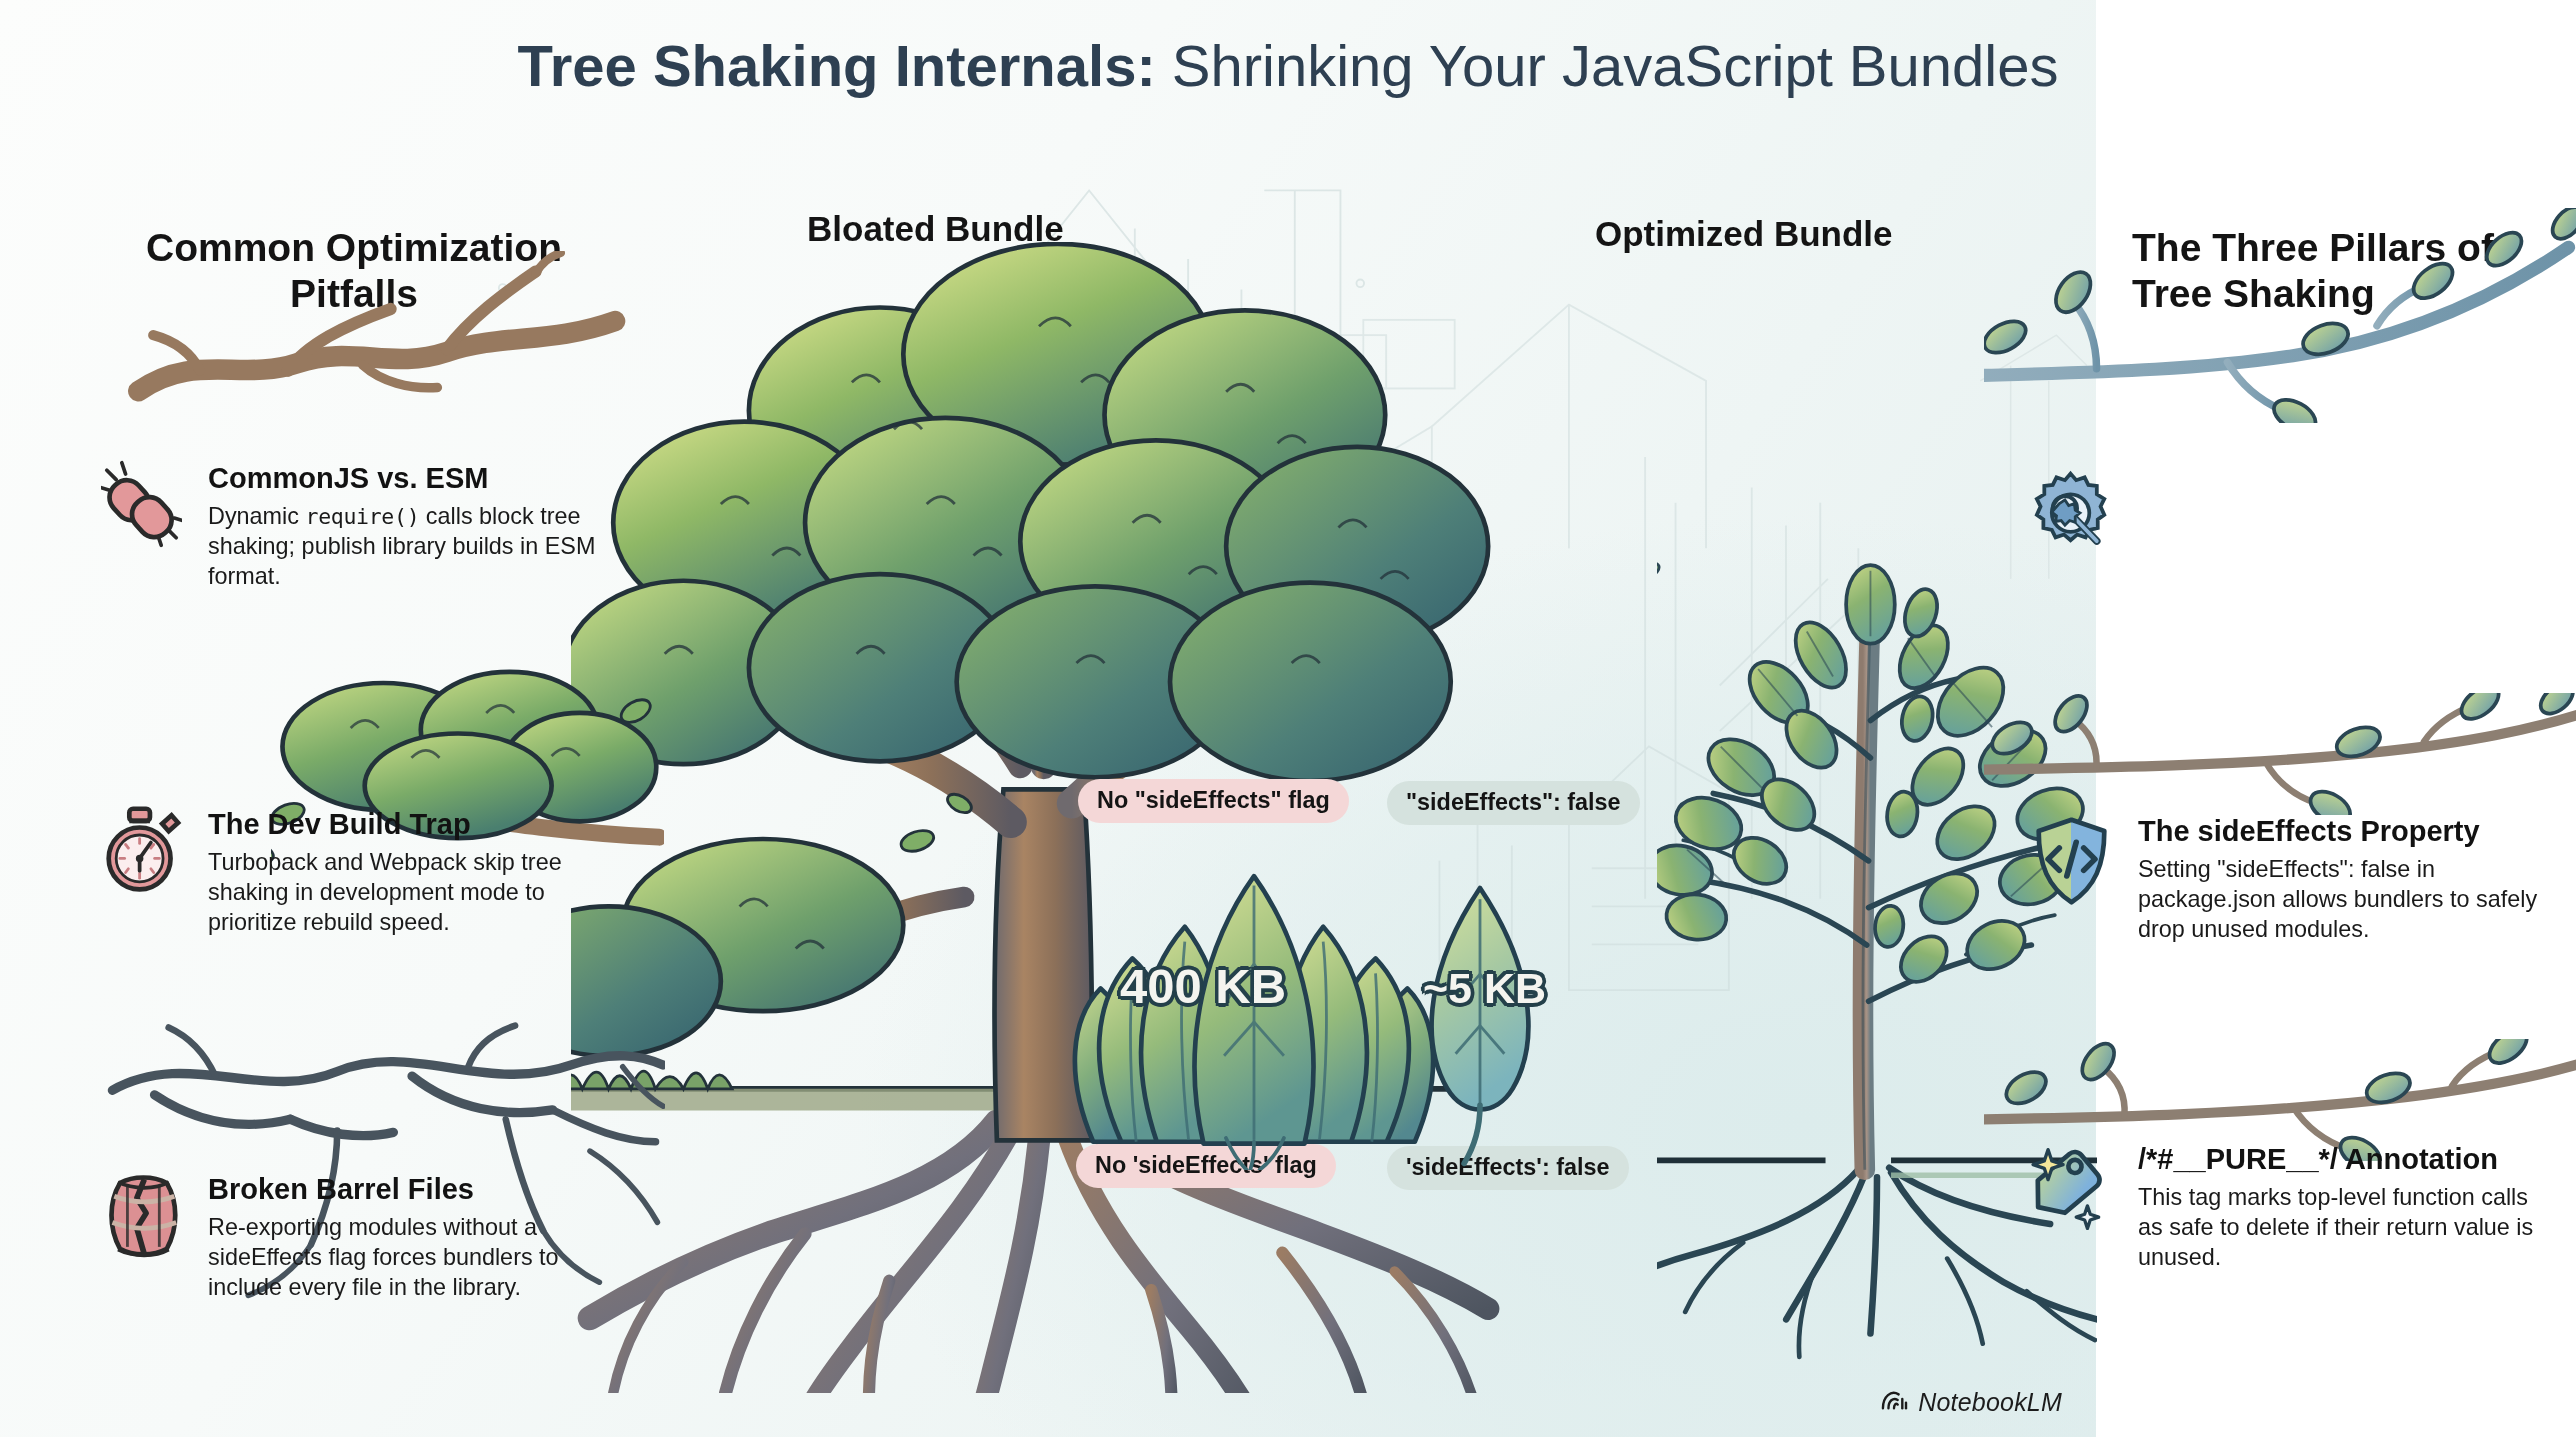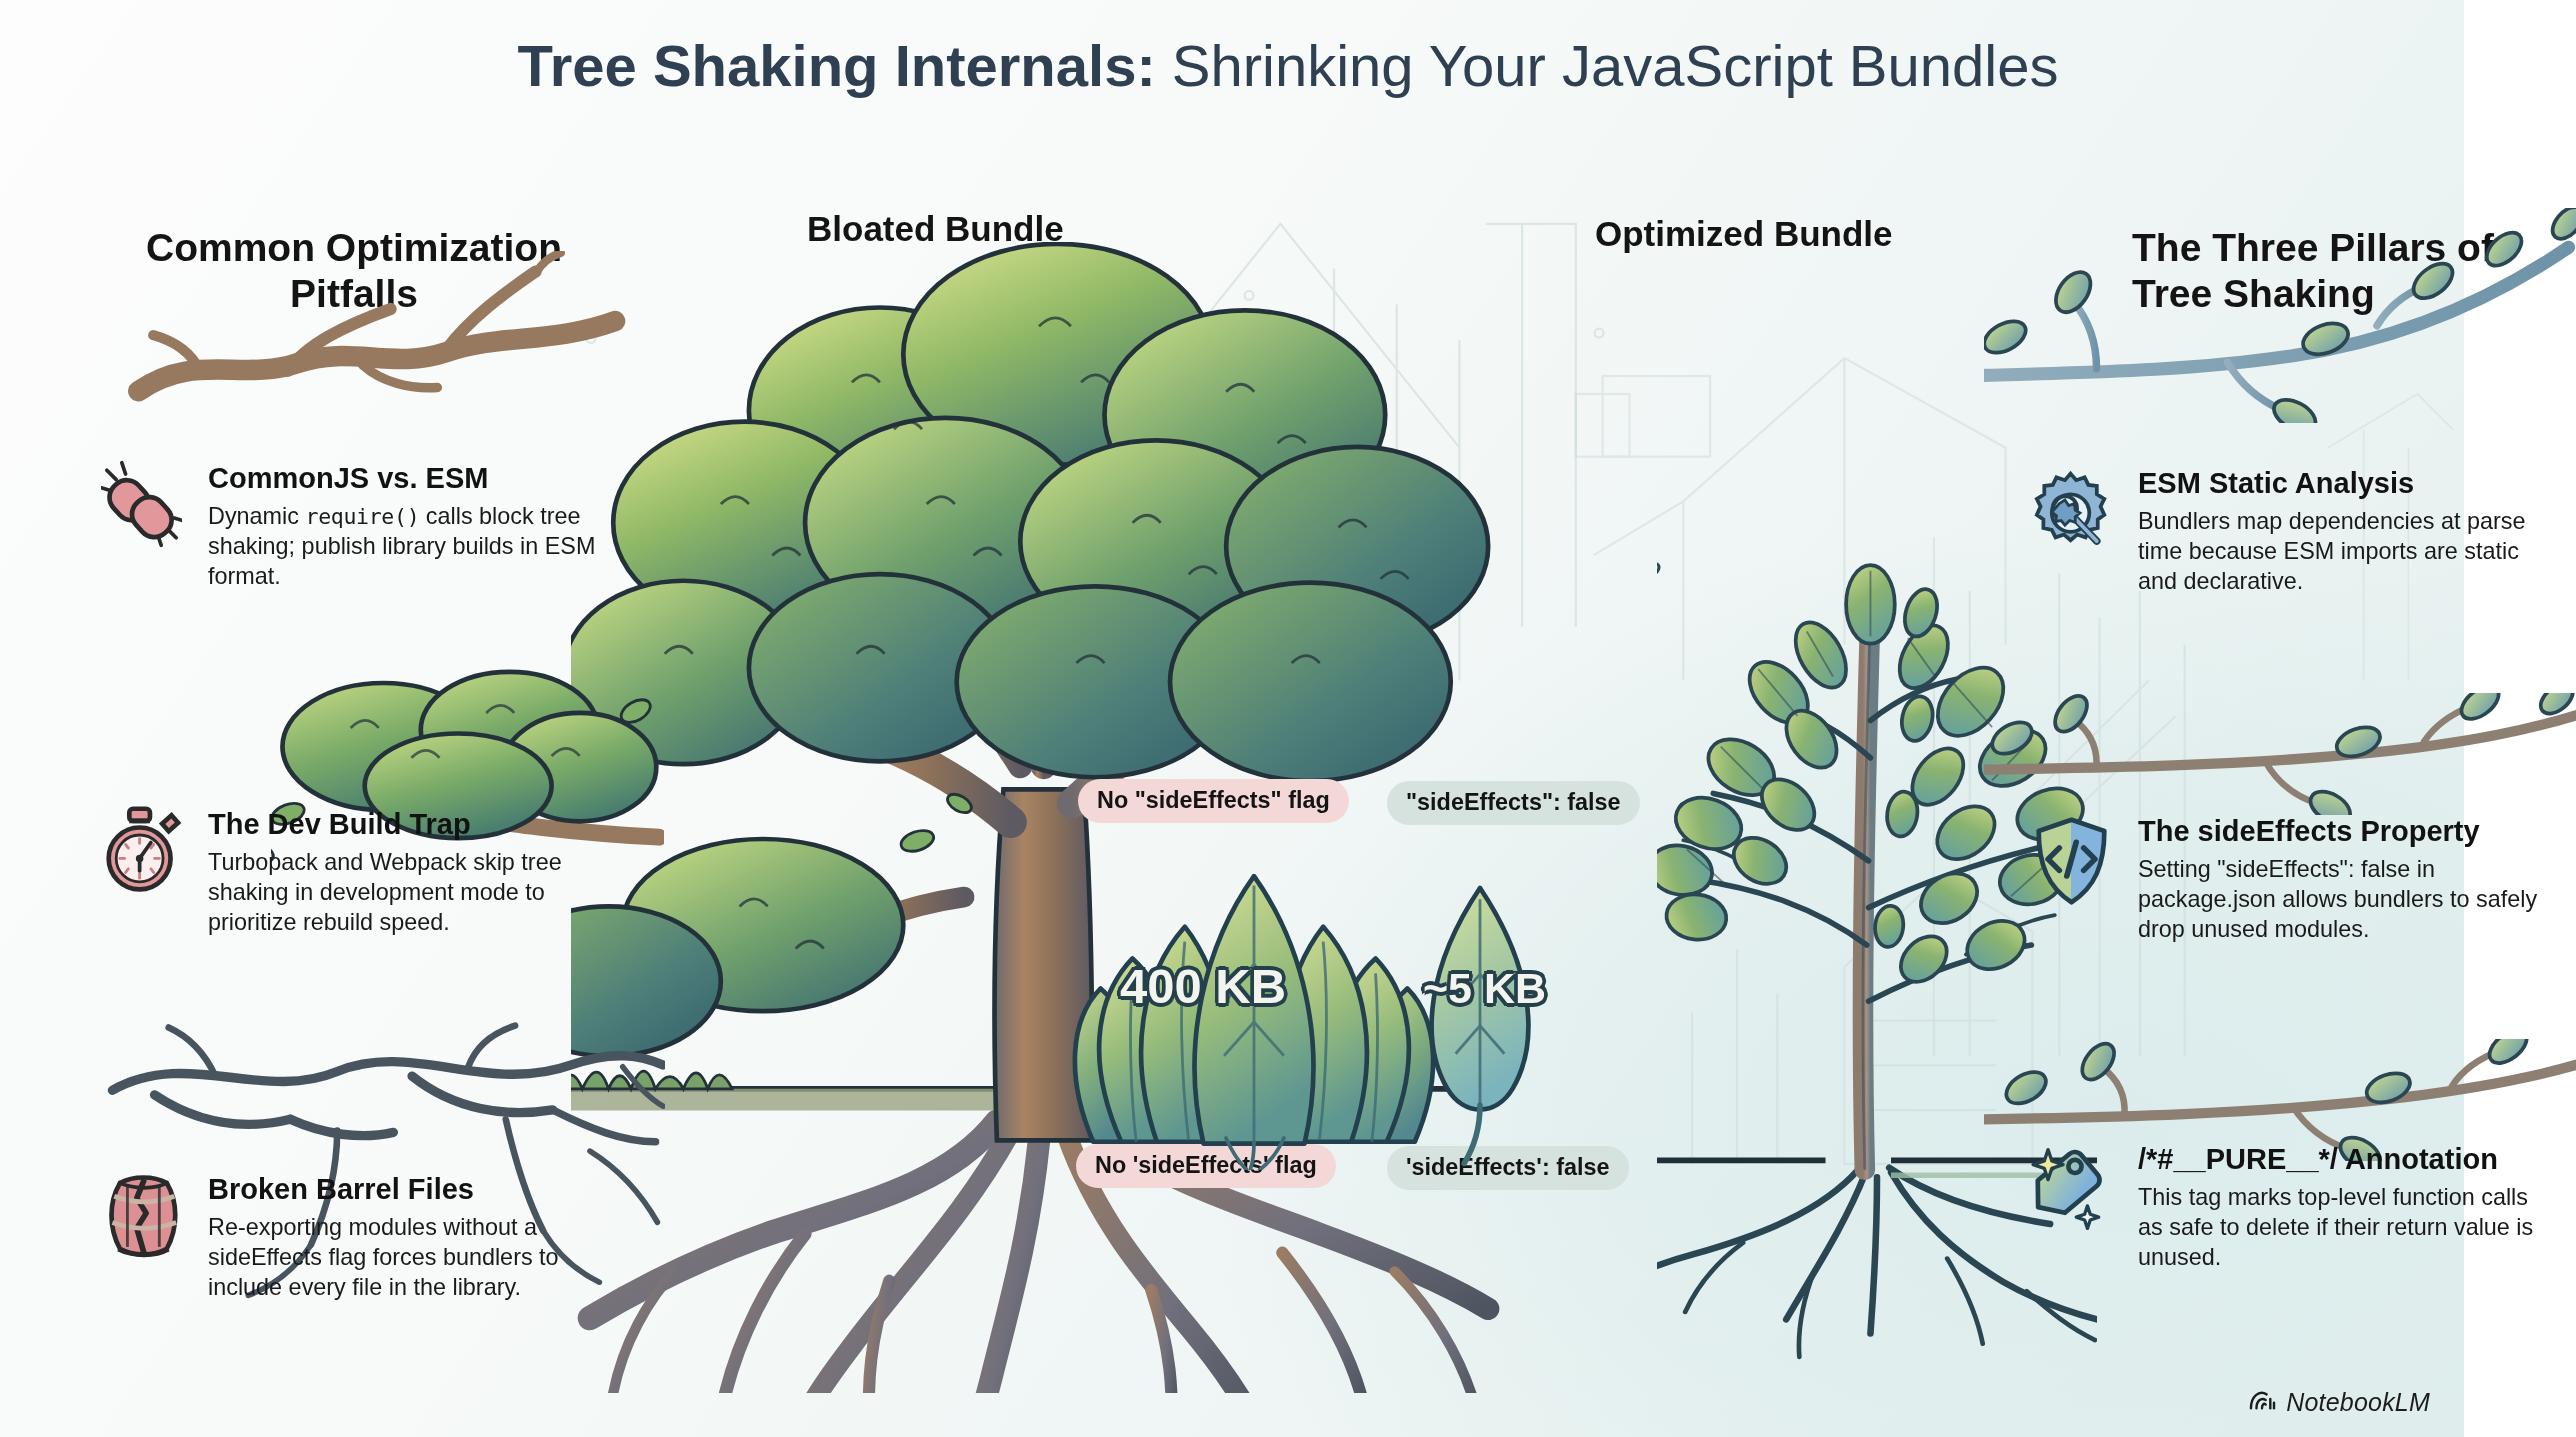--- a/index.html
+++ b/index.html
@@ -3,21 +3,21 @@
 <meta charset="utf-8">
 <style>
   * { box-sizing: border-box; margin: 0; padding: 0; }
   html, body {
     width: 2576px; height: 1438px;
     font-family: "Liberation Sans", sans-serif;
     overflow: hidden;
   }
   #canvas {
     position: relative;
-    width: 2464px; height: 1438px;
+    width: 2096px; height: 1438px;
     background:
       radial-gradient(ellipse 1310px 842px at 86% 78%, #dcecec 0%, rgba(220,236,236,0.55) 42%, rgba(220,236,236,0.0) 72%),
       linear-gradient(125deg, #fcfdfc 0%, #f7faf9 38%, #eef5f4 66%, #e2eeee 100%);
   }
 
   
   .bgart { position: absolute; inset: 0; pointer-events: none; }
 
   
   #title {
@@ -577,24 +577,20 @@
         <g fill="#8fb4d4" stroke="#23404f" stroke-width="4">
           <path d="M42 6 l6 7 l9 -3 l4 8 l9 1 l0 9 l8 5 l-4 8 l4 9 l-7 5 l0 9 l-9 2 l-4 8 l-9 -3 l-7 6 l-7 -6 l-9 3 l-4 -8 l-9 -2 l0 -9 l-7 -5 l4 -9 l-4 -8 l8 -5 l0 -9 l9 -1 l4 -8 l9 3 Z"></path>
           <circle cx="42" cy="48" r="20" fill="#e8f1f8"></circle>
         </g>
         <circle cx="36" cy="43" r="13" fill="none" stroke="#23404f" stroke-width="4"></circle>
         <path d="M45 52 L70 78" stroke="#23404f" stroke-width="8" stroke-linecap="round"></path>
         <path d="M45 52 L70 78" stroke="#8fb4d4" stroke-width="4" stroke-linecap="round"></path>
         <path d="M30 38 l6 -4 l4 6 l6 -2 l1 7 l5 3 l-5 4 l0 6 l-6 -2 l-5 5 l-4 -5 l-6 1 l1 -6 l-5 -4 Z" fill="#6f9dc4" stroke="#23404f" stroke-width="3"></path>
       </svg>
     </div>
-    <div class="ftext">
-      <div class="ftitle">ESM Static Analysis</div>
-      <div class="fdesc">Bundlers map dependencies at parse time because ESM imports are static and declarative.</div>
-    </div>
   </div>
 
   <div id="feat-r2" class="feature">
     <div class="ficon">
       <svg viewBox="0 0 86 96" width="81" height="90">
         <defs>
           <linearGradient id="shieldG" x1="0" y1="0" x2="1" y2="0">
             <stop offset="0%" stop-color="#b9d295"></stop>
               <stop offset="50%" stop-color="#b9d295"></stop>
             <stop offset="50%" stop-color="#83b4dd"></stop>

